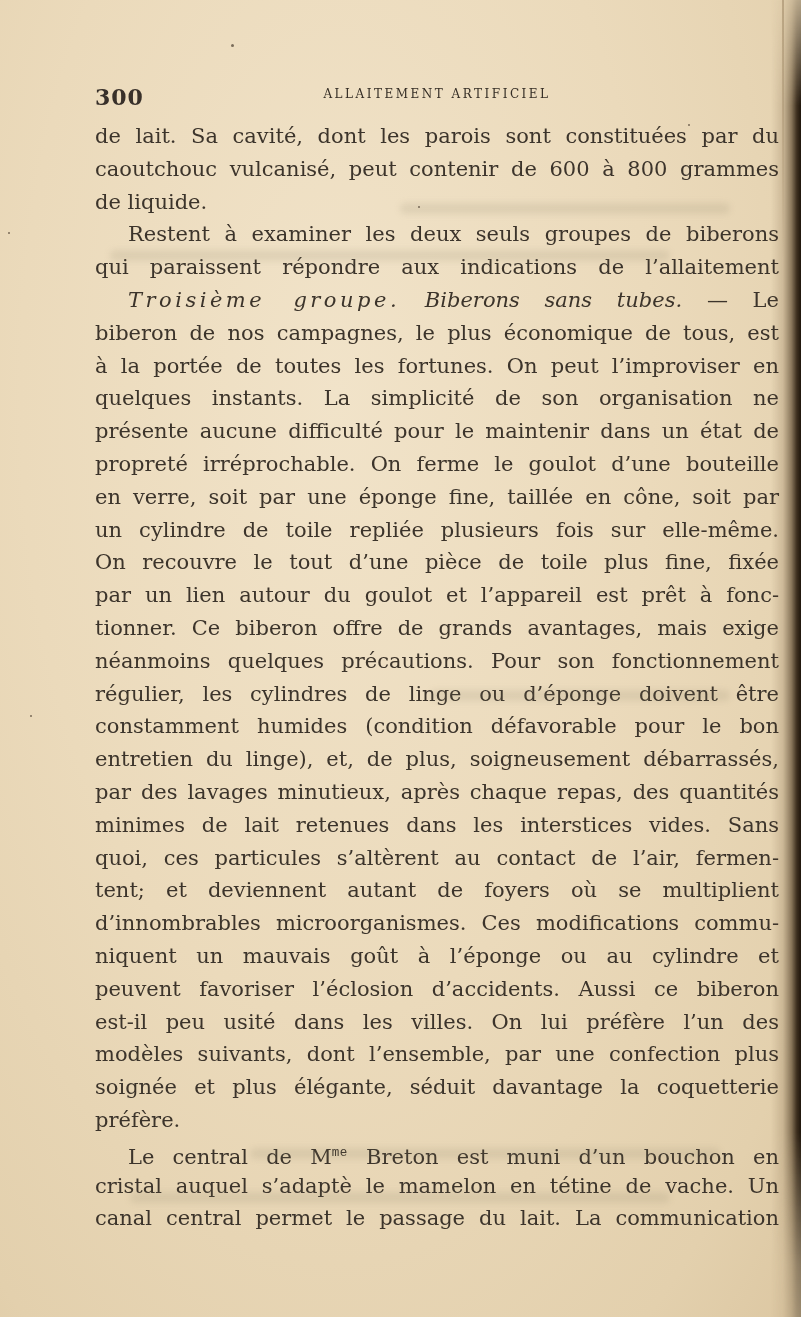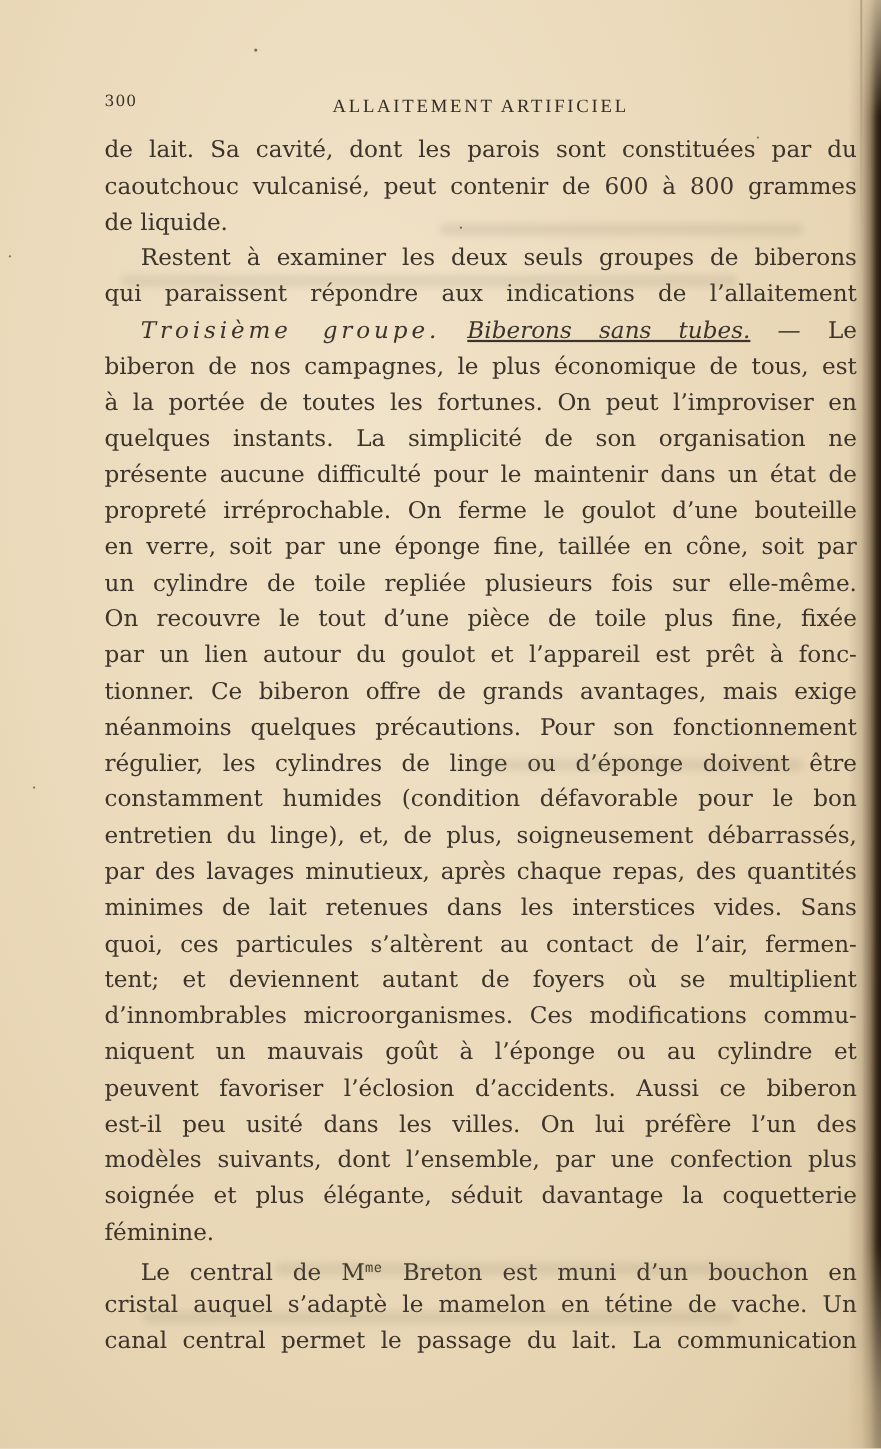--- a/index.html
+++ b/index.html
@@ -11,44 +11,43 @@
     background-image:radial-gradient(ellipse at 42% 30%, #f1e3c9 0%, #ebdabb 48%, #e3d0ad 85%, #dcc7a2 100%);
     font-family:"DejaVu Serif","Liberation Serif",serif;
     color:#3b332a;
   }
   .header{
     position:absolute;
     left:95px;top:82px;width:684px;height:34px;
   }
   .page-number{
     position:absolute;left:0;top:2px;
-    font-size:14px;letter-spacing:1px;color:#38302a;
+    font-size:22px;letter-spacing:1px;color:#38302a;font-weight:bold;
   }
   .running-title{
     position:absolute;left:0;right:0;top:5px;
     text-align:center;
-    font-size:17px;letter-spacing:2.5px;
+    font-size:12px;letter-spacing:2.5px;
     color:#342d25;
-    font-family:Liberation Serif, serif;
   }
   .text-block{
     position:absolute;
     left:95px;top:120px;width:684px;
   }
   .line{
     height:32.8px;line-height:32.8px;
     font-size:21px;
     white-space:nowrap;
     text-align:justify;
     text-align-last:justify;
     color:#3c342b;
   }
   .line.short{text-align:right;text-align-last:left;}
   .line.indent{padding-left:33px;}
-  .seg-italic{font-style:italic;text-decoration:underline;}
+  .seg-italic{font-style:italic;}
   .seg-italic-spaced{font-style:italic;letter-spacing:3.5px;margin-top:42px;}
   .seg-roman{}
   .seg-sup{vertical-align:super;font-size:0.6em;letter-spacing:0.5px;font-family:Liberation Mono, monospace;}
   .edge-shadow{
     position:absolute;top:0;right:0;width:30px;height:1317px;
     background:linear-gradient(to right,
       rgba(90,64,34,0) 0%,
       rgba(90,64,34,0.18) 40%,
       rgba(62,43,20,0.55) 68%,
       rgba(38,25,11,0.88) 86%,
@@ -104,21 +103,21 @@
       <div class="line">par des lavages minutieux, après chaque repas, des quantités</div>
       <div class="line">minimes de lait retenues dans les interstices vides. Sans</div>
       <div class="line">quoi, ces particules s’altèrent au contact de l’air, fermen-</div>
       <div class="line">tent; et deviennent autant de foyers où se multiplient</div>
       <div class="line">d’innombrables microorganismes. Ces modifications commu-</div>
       <div class="line">niquent un mauvais goût à l’éponge ou au cylindre et</div>
       <div class="line">peuvent favoriser l’éclosion d’accidents. Aussi ce biberon</div>
       <div class="line">est-il peu usité dans les villes. On lui préfère l’un des</div>
       <div class="line">modèles suivants, dont l’ensemble, par une confection plus</div>
       <div class="line">soignée et plus élégante, séduit davantage la coquetterie</div>
-      <div class="line short">féminine.</div>
+      <div class="line short">préfère.</div>
       <div class="line indent"><span class="seg-roman">Le central de M</span><span class="seg-sup">me</span><span class="seg-roman"> Breton est muni d’un bouchon en</span></div>
       <div class="line">cristal auquel s’adaptè le mamelon en tétine de vache. Un</div>
       <div class="line">canal central permet le passage du lait. La communication</div>
     </div>
 
   <div class="ghost" style="left:400px;top:203px;width:330px;"></div>
   <div class="ghost" style="left:110px;top:250px;width:560px;"></div>
   <div class="ghost" style="left:430px;top:690px;width:300px;"></div>
   <div class="ghost" style="left:250px;top:1148px;width:470px;"></div>
   <div class="ghost" style="left:130px;top:1192px;width:540px;"></div>

